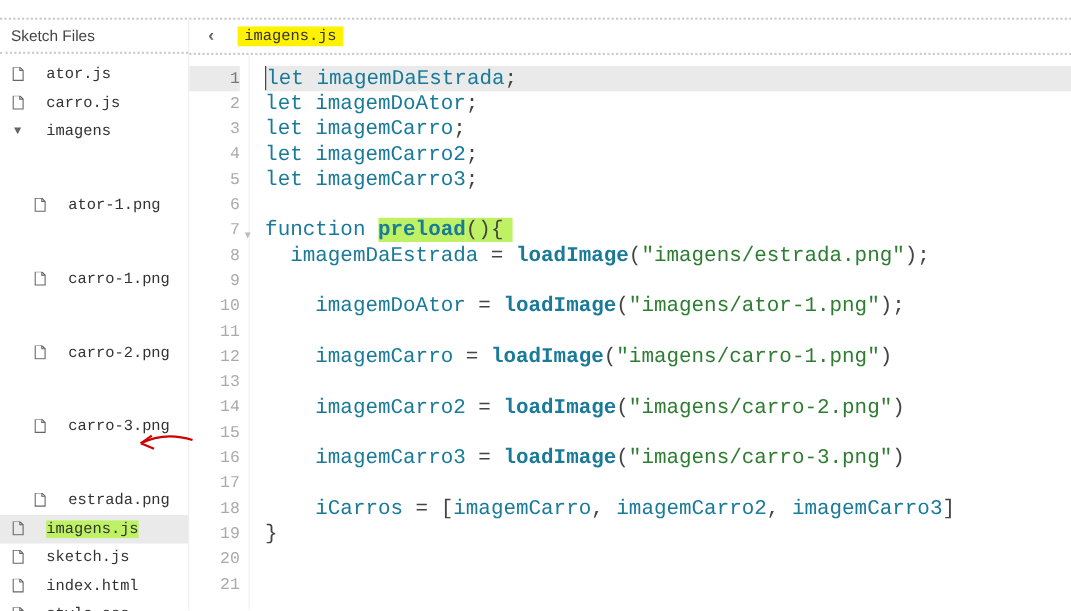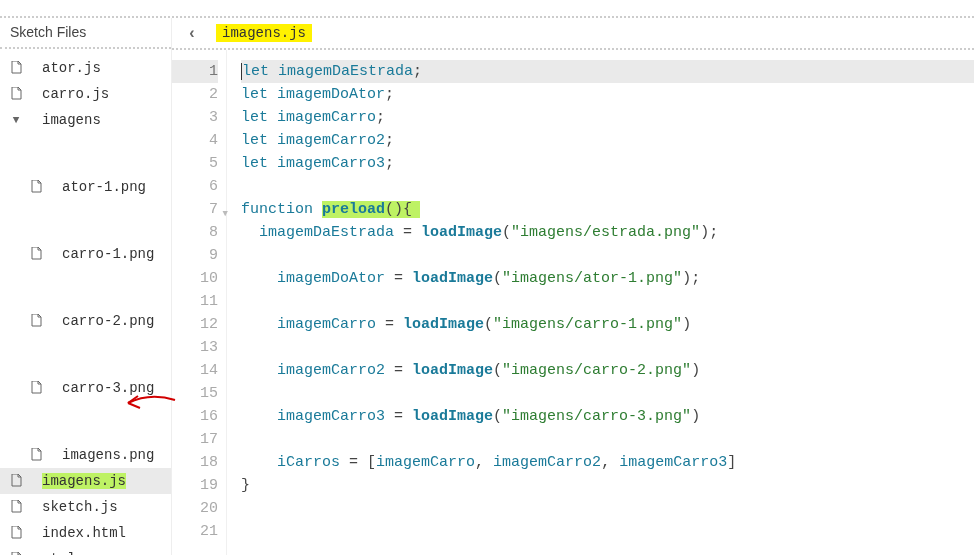--- a/index.html
+++ b/index.html
@@ -17,21 +17,21 @@
 .editor-area { flex:1; display:flex; flex-direction:column; }
 .tab-bar { height:32px; display:flex; align-items:center; border-bottom:2px dotted #ccc; padding-left:10px; gap:14px; }
 .back-btn { width:20px; height:20px; display:flex; align-items:center; justify-content:center; cursor:pointer; color:#666; font-size:16px; font-weight:bold; font-family:Arial,sans-serif; }
 .tab-label { background:#fff200; padding:1px 6px; font-size:14px; color:#333; }
 .editor-body { flex:1; display:flex; overflow:hidden; }
 .gutter { width:55px; background:#fff; text-align:right; padding:10px 8px 0 0; color:#aaa; font-size:15px; line-height:23px; user-select:none; border-right:1px solid #f0f0f0; }
 .gutter .ln { display:block; height:23px; }
 .gutter .ln.active { background:#eaeaea; color:#777; }
 .gutter .fold { position:relative; }
 .gutter .fold::after { content:"▼"; color:#bbb; position:absolute; right:-10px; font-size:9px; top:5px; }
-.code { flex:1; padding:10px 0 0 14px; font-size:15px; line-height:23px; white-space:pre; overflow:auto; }
+.code { flex:1; padding:10px 0 0 14px; font-size:19px; line-height:23px; white-space:pre; overflow:auto; }
 .code-line { height:23px; }
 .code-line.active { background:#eaeaea; }
 .kw { color:#1a7a99; }
 .fn-kw { color:#1a7a99; }
 .fn-name { color:#1a7a99; font-weight:bold; }
 .method { color:#1a7a99; font-weight:bold; }
 .str { color:#2e7d32; }
 .ident { color:#1a7a99; }
 .plain { color:#444; }
 .cursor-mark { border-left:1px solid #333; }
@@ -106,21 +106,21 @@
           </span>
           <span>carro-3.png</span>
         </div>
         <div class="file-item child">
           <span class="icon">
             <svg width="11" height="13" viewBox="0 0 11 13">
               <path d="M1 0h6l3 3v9H1z" fill="none" stroke="#666" stroke-width="1"></path>
               <path d="M7 0v3h3" fill="none" stroke="#666" stroke-width="1"></path>
             </svg>
           </span>
-          <span>imagens.png</span>
+          <span>estrada.png</span>
         </div>
         <div class="file-item selected">
           <span class="icon">
             <svg width="11" height="13" viewBox="0 0 11 13">
               <path d="M1 0h6l3 3v9H1z" fill="none" stroke="#666" stroke-width="1"></path>
               <path d="M7 0v3h3" fill="none" stroke="#666" stroke-width="1"></path>
             </svg>
           </span>
           <span class="hl-text">imagens.js</span>
         </div>

